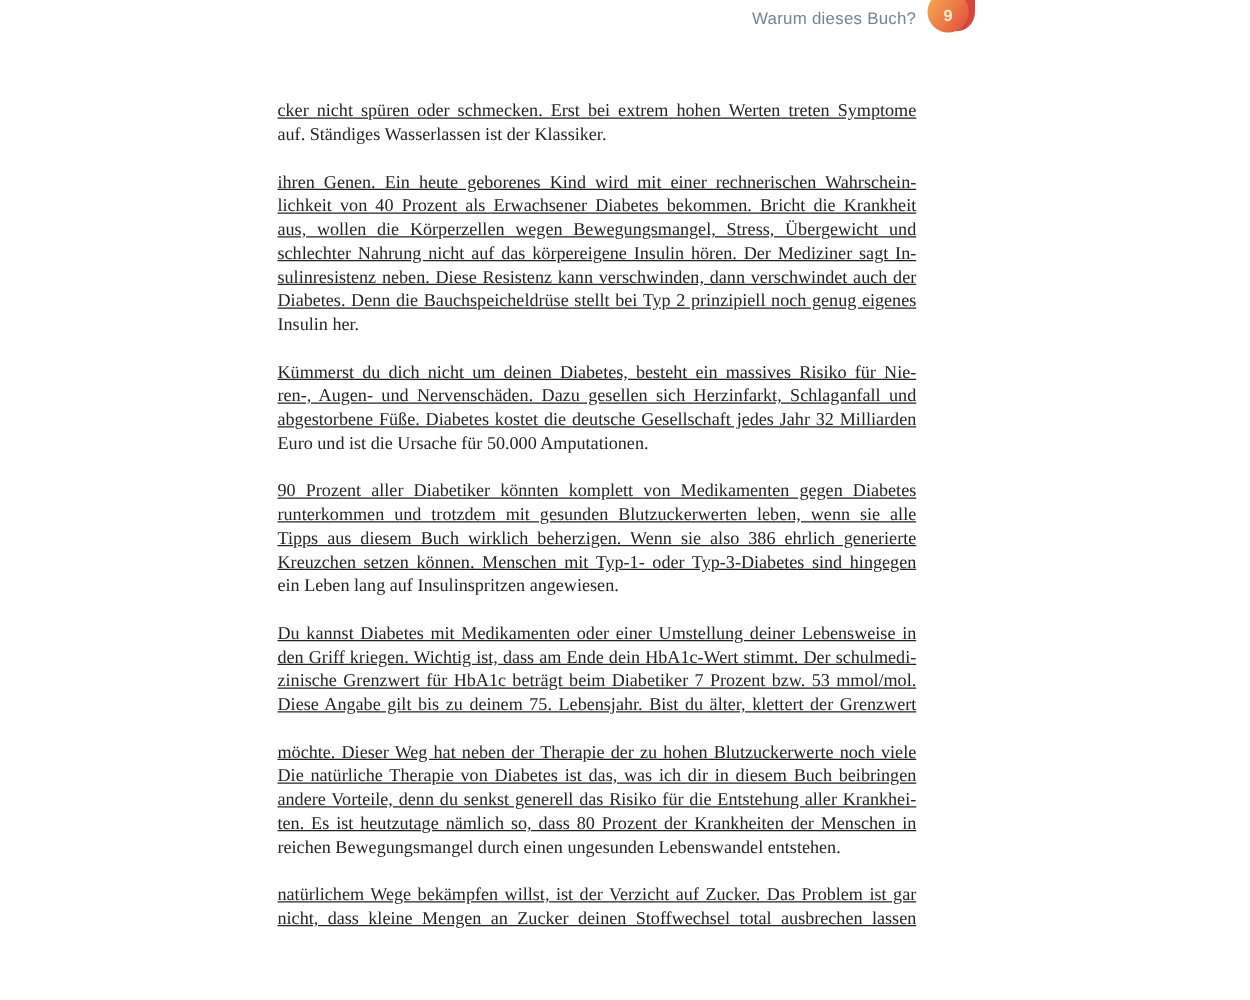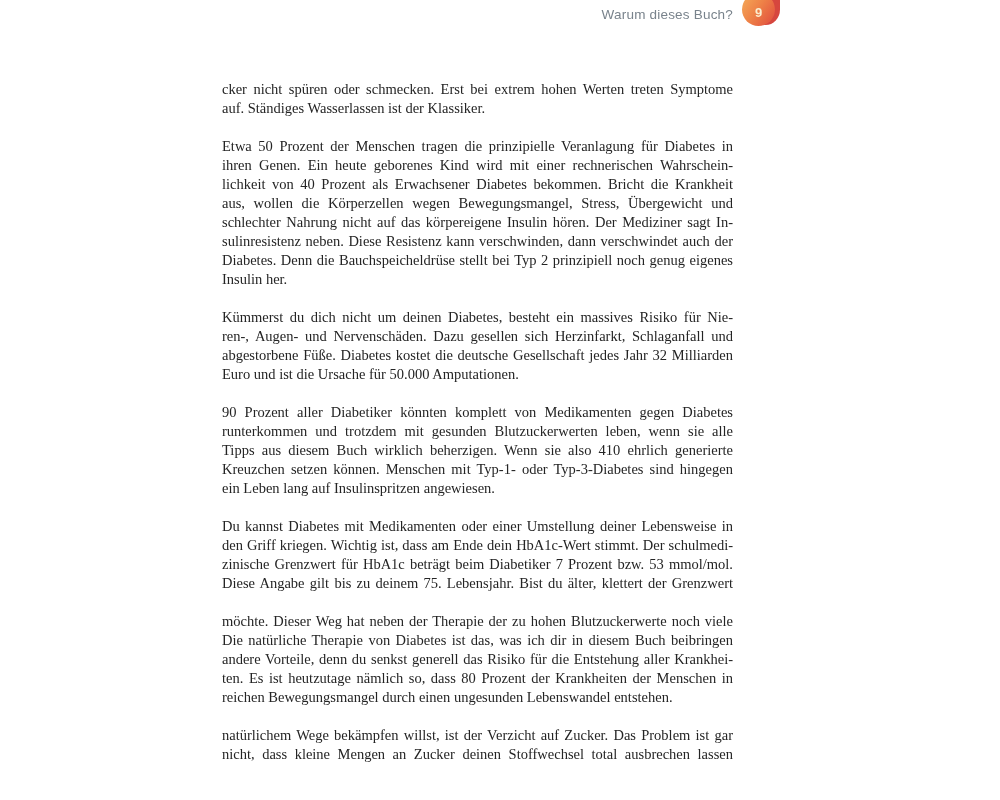--- a/index.html
+++ b/index.html
@@ -64,20 +64,21 @@
   .para { margin: 0 0 19px 0; }
   .line {
     line-height: 19px;
     height: 19px;
     text-align: justify;
     white-space: nowrap;
   }
   .line.just {
     white-space: normal;
     text-align-last: justify;
+    text-decoration: underline;
   }
   .lead {
     font-family: "Liberation Sans", sans-serif;
     font-weight: bold;
     font-size: 13.5px;
     color: #f19a2a;
   }
 </style>
 </head>
 <body>
@@ -92,39 +93,38 @@
       <span class="badge-number">9</span>
     </div>
   </div>
 
   <div class="text-column">
       <div class="para">
         <div class="line just">cker nicht spüren oder schmecken. Erst bei extrem hohen Werten treten Symptome</div>
         <div class="line">auf. Ständiges Wasserlassen ist der Klassiker.</div>
       </div>
       <div class="para">
-        <div class="line just">Etwa 50 Prozent der Menschen tragen die prinzipielle Veranlagung für Diabetes in</div>
         <div class="line just">ihren Genen. Ein heute geborenes Kind wird mit einer rechnerischen Wahrschein-</div>
         <div class="line just">lichkeit von 40 Prozent als Erwachsener Diabetes bekommen. Bricht die Krankheit</div>
         <div class="line just">aus, wollen die Körperzellen wegen Bewegungsmangel, Stress, Übergewicht und</div>
         <div class="line just">schlechter Nahrung nicht auf das körpereigene Insulin hören. Der Mediziner sagt In-</div>
         <div class="line just">sulinresistenz neben. Diese Resistenz kann verschwinden, dann verschwindet auch der</div>
         <div class="line just">Diabetes. Denn die Bauchspeicheldrüse stellt bei Typ 2 prinzipiell noch genug eigenes</div>
         <div class="line">Insulin her.</div>
       </div>
       <div class="para">
         <div class="line just">Kümmerst du dich nicht um deinen Diabetes, besteht ein massives Risiko für Nie-</div>
         <div class="line just">ren-, Augen- und Nervenschäden. Dazu gesellen sich Herzinfarkt, Schlaganfall und</div>
         <div class="line just">abgestorbene Füße. Diabetes kostet die deutsche Gesellschaft jedes Jahr 32 Milliarden</div>
         <div class="line">Euro und ist die Ursache für 50.000 Amputationen.</div>
       </div>
       <div class="para">
         <div class="line just">90 Prozent aller Diabetiker könnten komplett von Medikamenten gegen Diabetes</div>
         <div class="line just">runterkommen und trotzdem mit gesunden Blutzuckerwerten leben, wenn sie alle</div>
-        <div class="line just">Tipps aus diesem Buch wirklich beherzigen. Wenn sie also 410 ehrlich generierte</div>
+        <div class="line just">Tipps aus diesem Buch wirklich beherzigen. Wenn sie also 386 ehrlich generierte</div>
         <div class="line just">Kreuzchen setzen können. Menschen mit Typ-1- oder Typ-3-Diabetes sind hingegen</div>
         <div class="line">ein Leben lang auf Insulinspritzen angewiesen.</div>
       </div>
       <div class="para">
         <div class="line just">Du kannst Diabetes mit Medikamenten oder einer Umstellung deiner Lebensweise in</div>
         <div class="line just">den Griff kriegen. Wichtig ist, dass am Ende dein HbA1c-Wert stimmt. Der schulmedi-</div>
         <div class="line just">zinische Grenzwert für HbA1c beträgt beim Diabetiker 7 Prozent bzw. 53 mmol/mol.</div>
         <div class="line just">Diese Angabe gilt bis zu deinem 75. Lebensjahr. Bist du älter, klettert der Grenzwert</div>
       </div>
       <div class="para">

